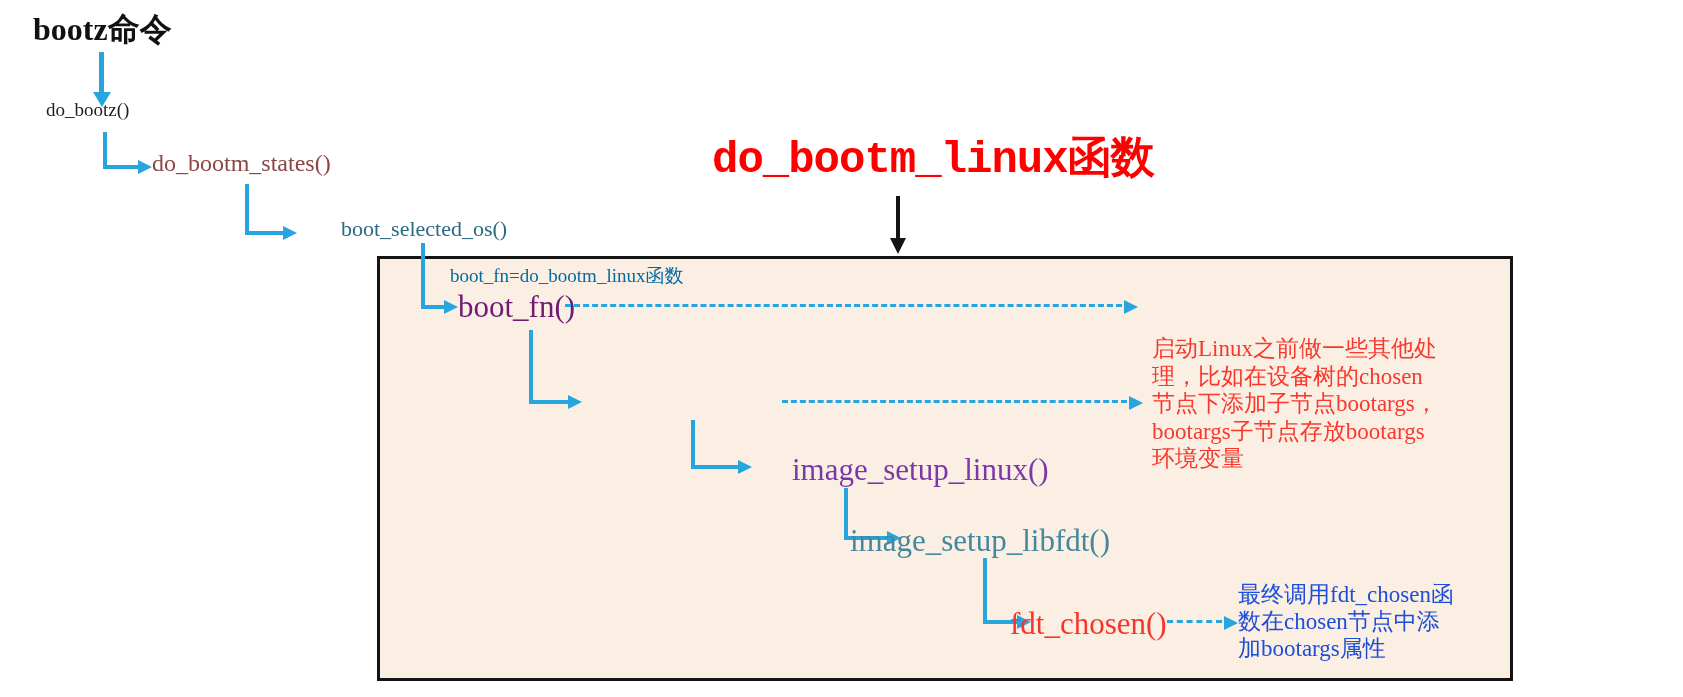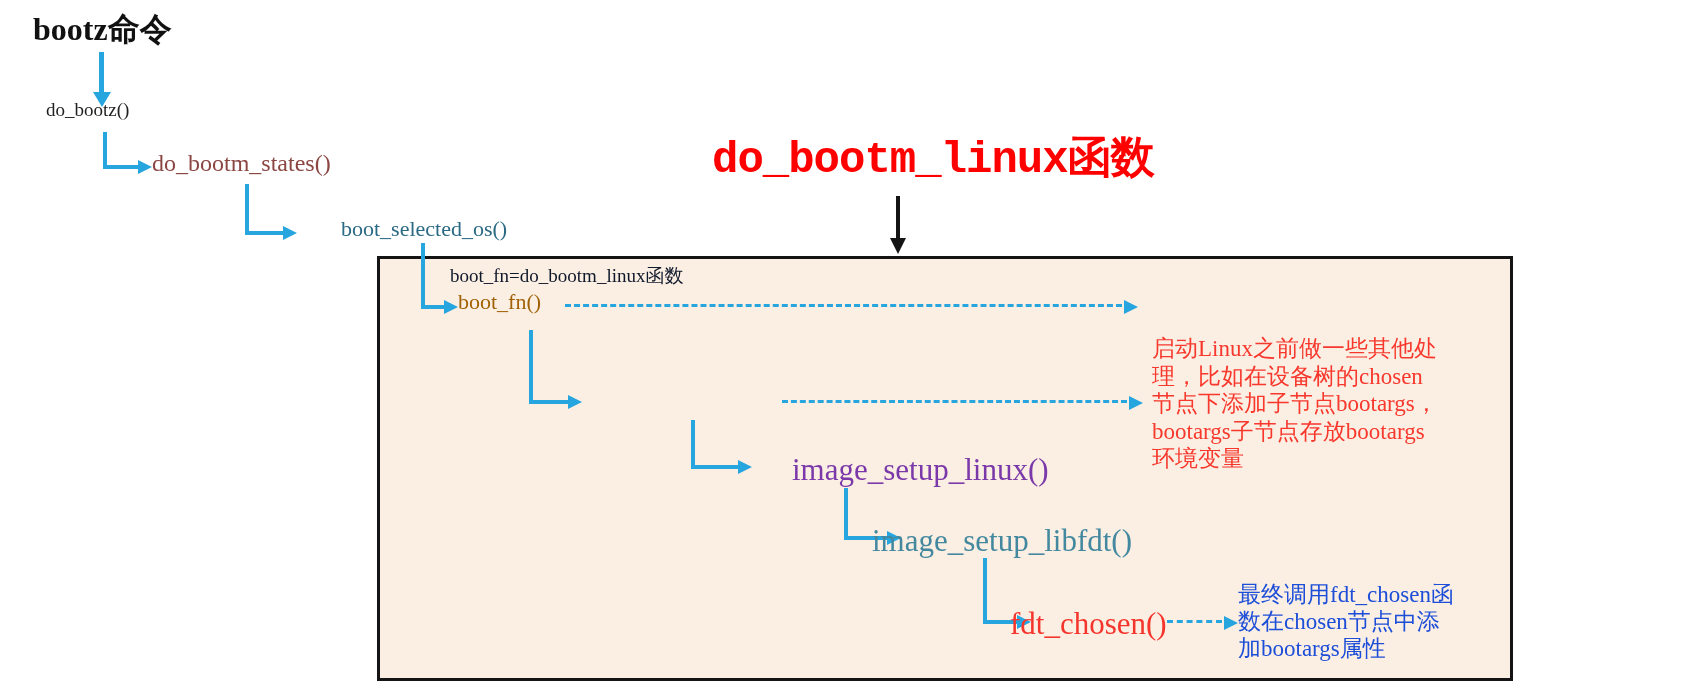--- a/index.html
+++ b/index.html
@@ -53,27 +53,27 @@
 
   <div class="fn" style="left: 297px; top: 216px; font-size: 22px; color: rgb(43, 106, 133); margin-left: 44px;">boot_selected_os()</div>
 
   <div class="fn mono" style="left: 712px; top: 128px; font-size: 44px; font-weight: bold; letter-spacing: -1px; color: rgb(255, 0, 0);">do_bootm_linux函数</div>
 
   <div class="v blackline" style="left:896px; top:196px; height:44px;"></div>
   <div class="tri-d blackhead" style="left:890px; top:238px;"></div>
 
   <div id="flow-box" style="background: rgb(251, 239, 228); border-color: rgb(20, 20, 20);"></div>
 
-  <div class="fn serif" style="left:450px; top:263px; font-size:19px; color:#0f172a;">boot_fn=do_bootm_linux函数</div>
+  <div class="fn serif" style="left:450px; top:263px; font-size:19px; color:#0369a1;">boot_fn=do_bootm_linux函数</div>
 
   <div class="v" style="left:421px; top:243px; height:66px;"></div>
   <div class="h" style="left:421px; top:305px; width:25px;"></div>
   <div class="tri-r" style="left:444px; top:300px;"></div>
 
-  <div class="fn" style="left: 458px; top: 289px; font-size: 22px; color: #a16207;">boot_fn()</div>
+  <div class="fn" style="left: 458px; top: 289px; font-size: 31px; color: #701a75;">boot_fn()</div>
 
   <div class="dash" style="left:565px; top:304px; width:557px;"></div>
   <div class="tri-r" style="left:1124px; top:300px;"></div>
 
   <div class="v" style="left:529px; top:330px; height:74px;"></div>
   <div class="h" style="left:529px; top:400px; width:41px;"></div>
   <div class="tri-r" style="left:568px; top:395px;"></div>
 
 
   <div class="dash" style="left:782px; top:400px; width:345px;"></div>
@@ -87,21 +87,21 @@
   <div class="v" style="left:691px; top:420px; height:49px;"></div>
   <div class="h" style="left:691px; top:465px; width:48px;"></div>
   <div class="tri-r" style="left:738px; top:460px;"></div>
 
   <div class="fn" style="left: 754px; top: 452px; font-size: 31px; color: rgb(122, 56, 168); margin-left: 38px;">image_setup_linux()</div>
 
   <div class="v" style="left:844px; top:488px; height:52px;"></div>
   <div class="h" style="left:844px; top:536px; width:44px;"></div>
   <div class="tri-r" style="left:887px; top:531px;"></div>
 
-  <div class="fn" style="left: 872px; top: 523px; font-size: 31px; color: rgb(67, 136, 159);">image_setup_libfdt()</div>
+  <div class="fn" style="left: 850px; top: 523px; font-size: 31px; color: rgb(67, 136, 159);">image_setup_libfdt()</div>
 
   <div class="v" style="left:983px; top:558px; height:66px;"></div>
   <div class="h" style="left:983px; top:620px; width:36px;"></div>
   <div class="tri-r" style="left:1017px; top:615px;"></div>
 
   <div class="fn" style="left: 1010px; top: 606px; font-size: 31px; color: rgb(245, 53, 44);">fdt_chosen()</div>
 
   <div class="dash" style="left:1167px; top:620px; width:55px;"></div>
   <div class="tri-r" style="left:1224px; top:616px;"></div>
   <div class="para" style="left: 1238px; top: 581px; width: 260px; font-size: 23px; line-height: 27px; color: #1d4ed8;">最终调用fdt_chosen函

